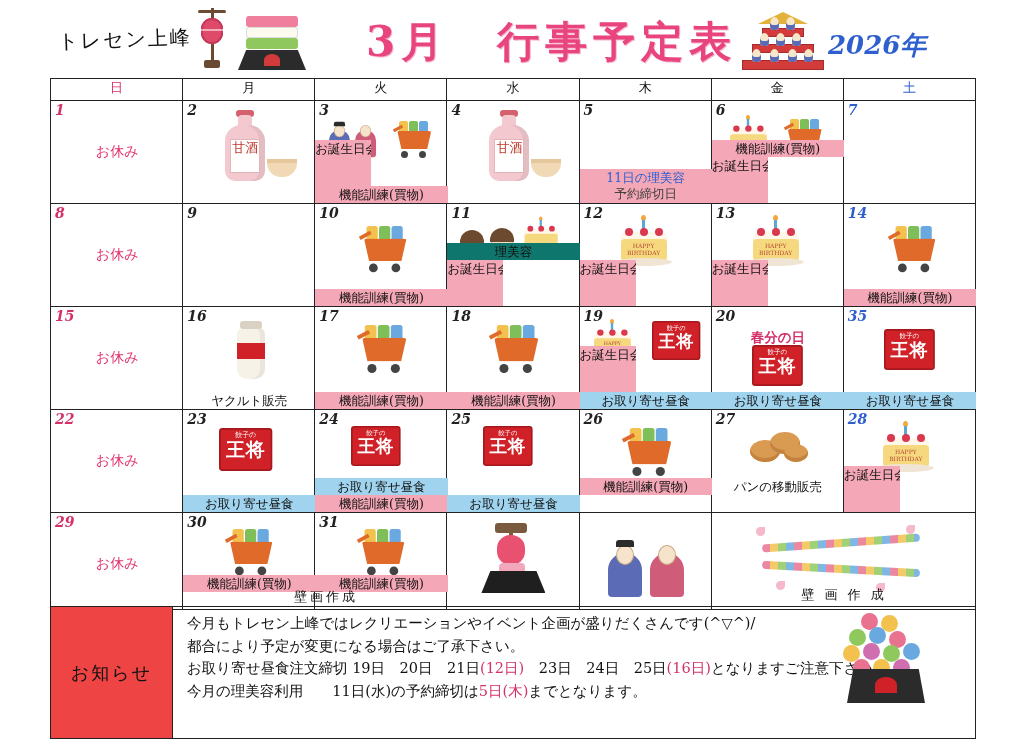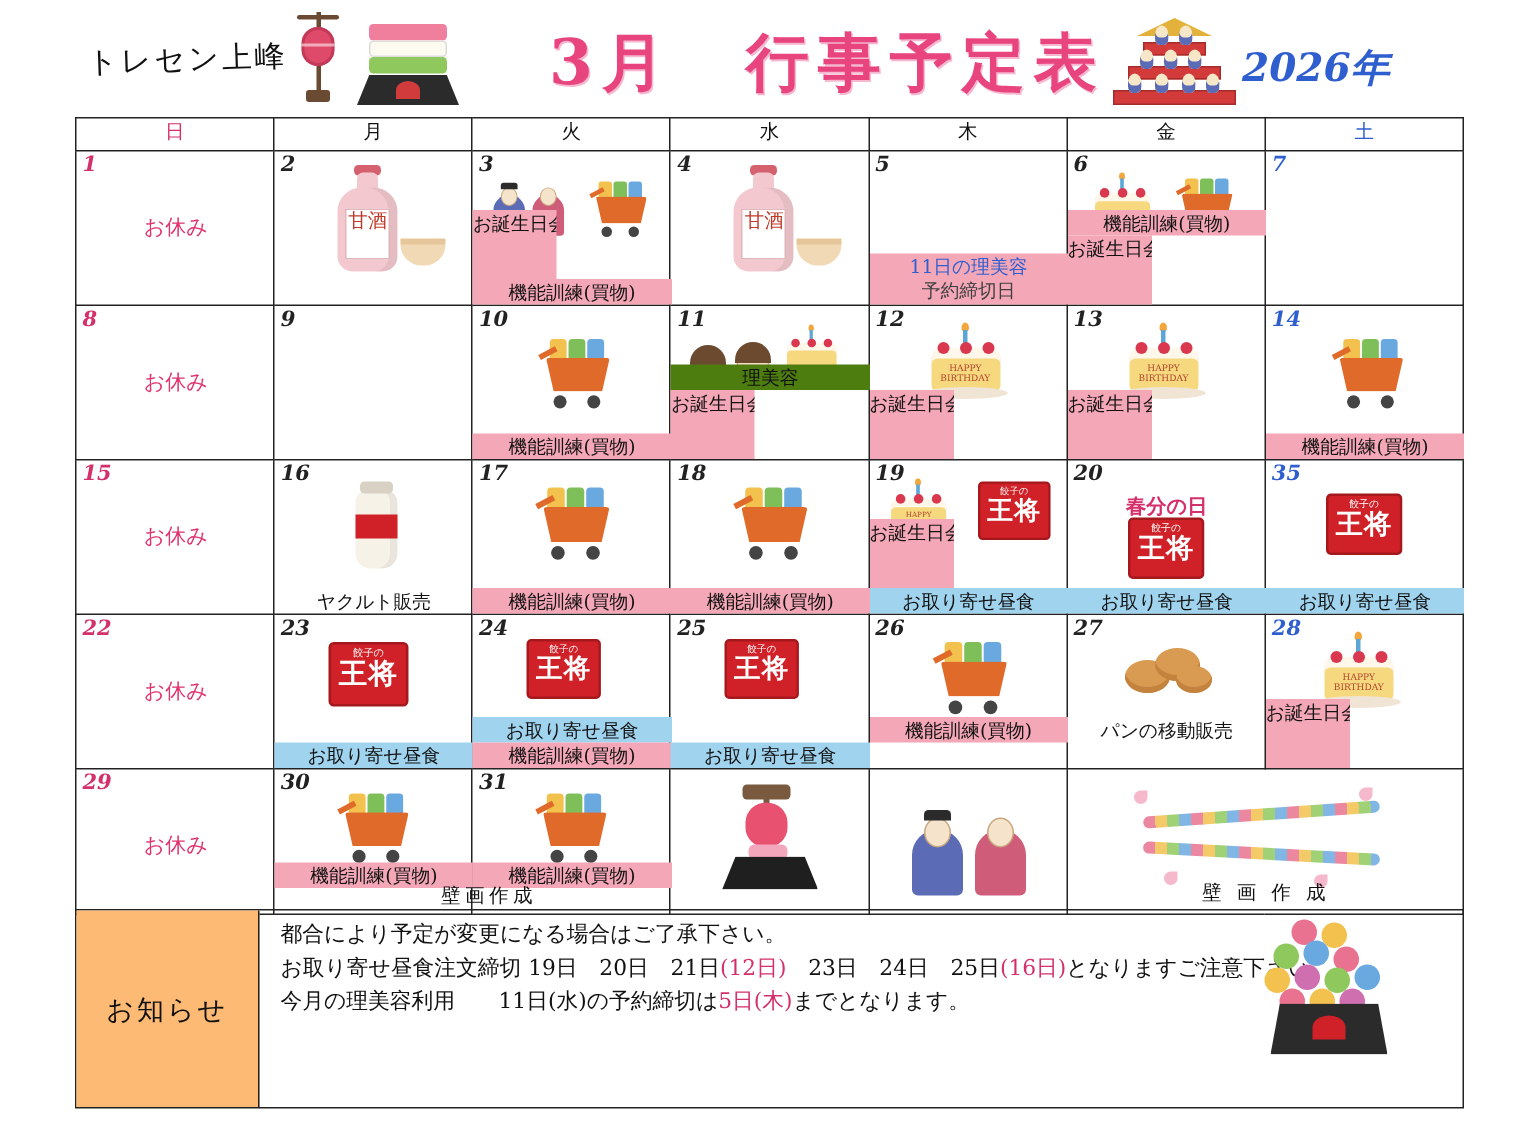--- a/index.html
+++ b/index.html
@@ -178,21 +178,21 @@
     font-family: "DejaVu Serif", serif;
     font-size: 12.5px;
     line-height: 17px;
     height: 17px;
     text-align: center;
     color: #111;
     white-space: nowrap;
     overflow: hidden;
   }
   .bar.pink   { background: #f4a7b6; }
-  .bar.blue   { background: #4d7c0f; color: #111; }
+  .bar.blue   { background: #0f766e; color: #111; }
   .bar.lblue  { background: #9fd3ee; }
   .bar.plain  { background: transparent; }
   .bar.cake:after {
     content: "🎂";
     font-size: 11px;
     margin-left: 2px;
   }
   .bar.twoline { height: 34px; line-height: 16px; white-space: normal; padding-top: 1px; }
 
   
@@ -410,21 +410,21 @@
   
   .notice {
     position: absolute;
     left: 50px; top: 606px;
     width: 926px; height: 133px;
     border: 1px solid #222;
     display: flex;
   }
   .notice-label {
     width: 122px;
-    background: #fdba74;
+    background: #ef4444;
     border-right: 1px solid #222;
     display: flex; align-items: center; justify-content: center;
     font-family: "DejaVu Serif", serif;
     font-size: 18px;
     letter-spacing: 2px;
     color: #111;
   }
   .notice-body {
     position: relative;
     flex: 1;
@@ -1057,20 +1057,21 @@
       </tr>
     </tbody>
   </table>
 
   <div class="spanbar" style="left:712px; top:586px; width:264px;">壁 画 作 成</div>
   <div class="spanbar" style="left:182px; top:588px; width:264px;padding-left:24px;">壁画作成</div>
 
   <div class="notice">
     <div class="notice-label">お知らせ</div>
     <div class="notice-body">
+      <p>今月もトレセン上峰ではレクリエーションやイベント企画が盛りだくさんです(^▽^)/</p>
       <p>都合により予定が変更になる場合はご了承下さい。</p>
       <p>
         <span>お取り寄せ昼食注文締切 19日　20日　21日</span><span class="red">(12日)</span><span>　23日　24日　25日</span><span class="red">(16日)</span><span>となりますご注意下さい。</span>
       </p>
       <p>
         <span>今月の理美容利用　　11日(水)の予約締切は</span><span class="red">5日(木)</span><span>までとなります。</span>
       </p>
 
       <div class="candybox">
         <div class="ball" style="left:30px;top:0;background:#e8728f"></div>

